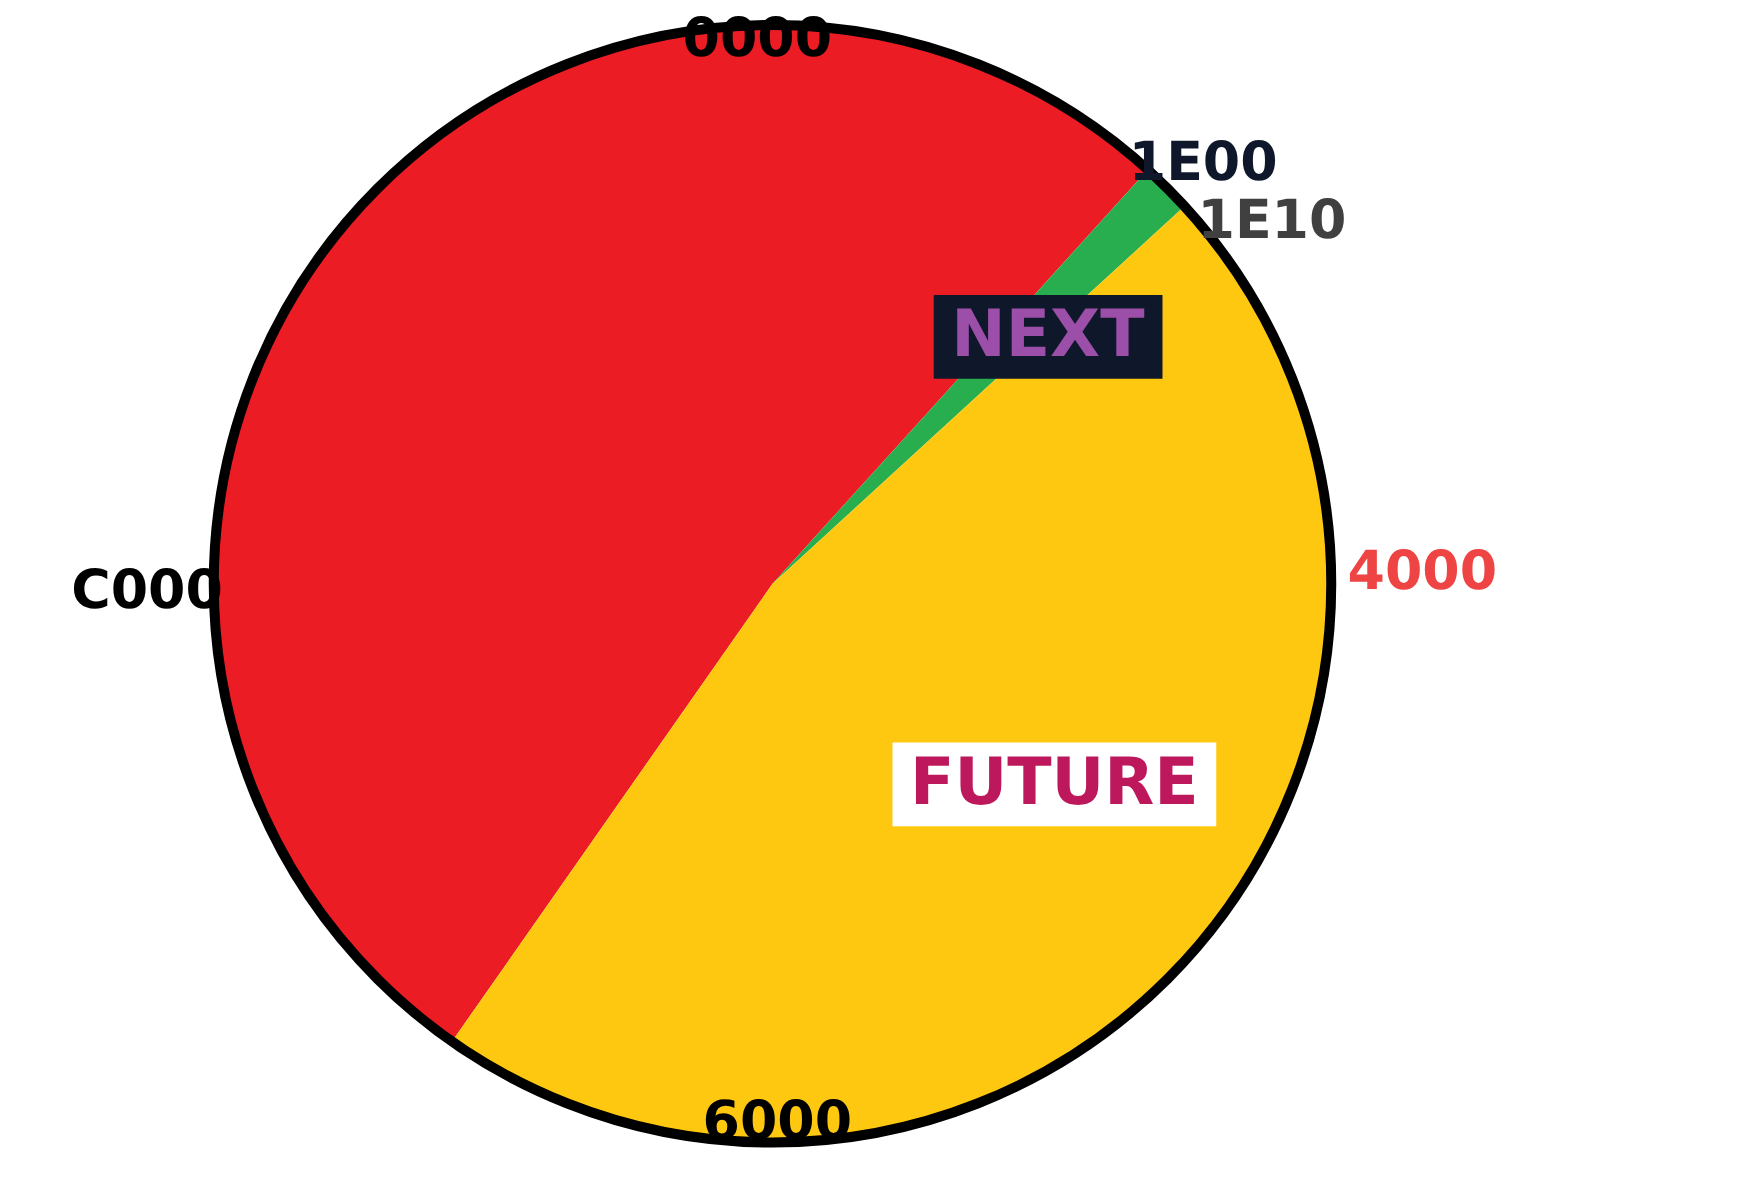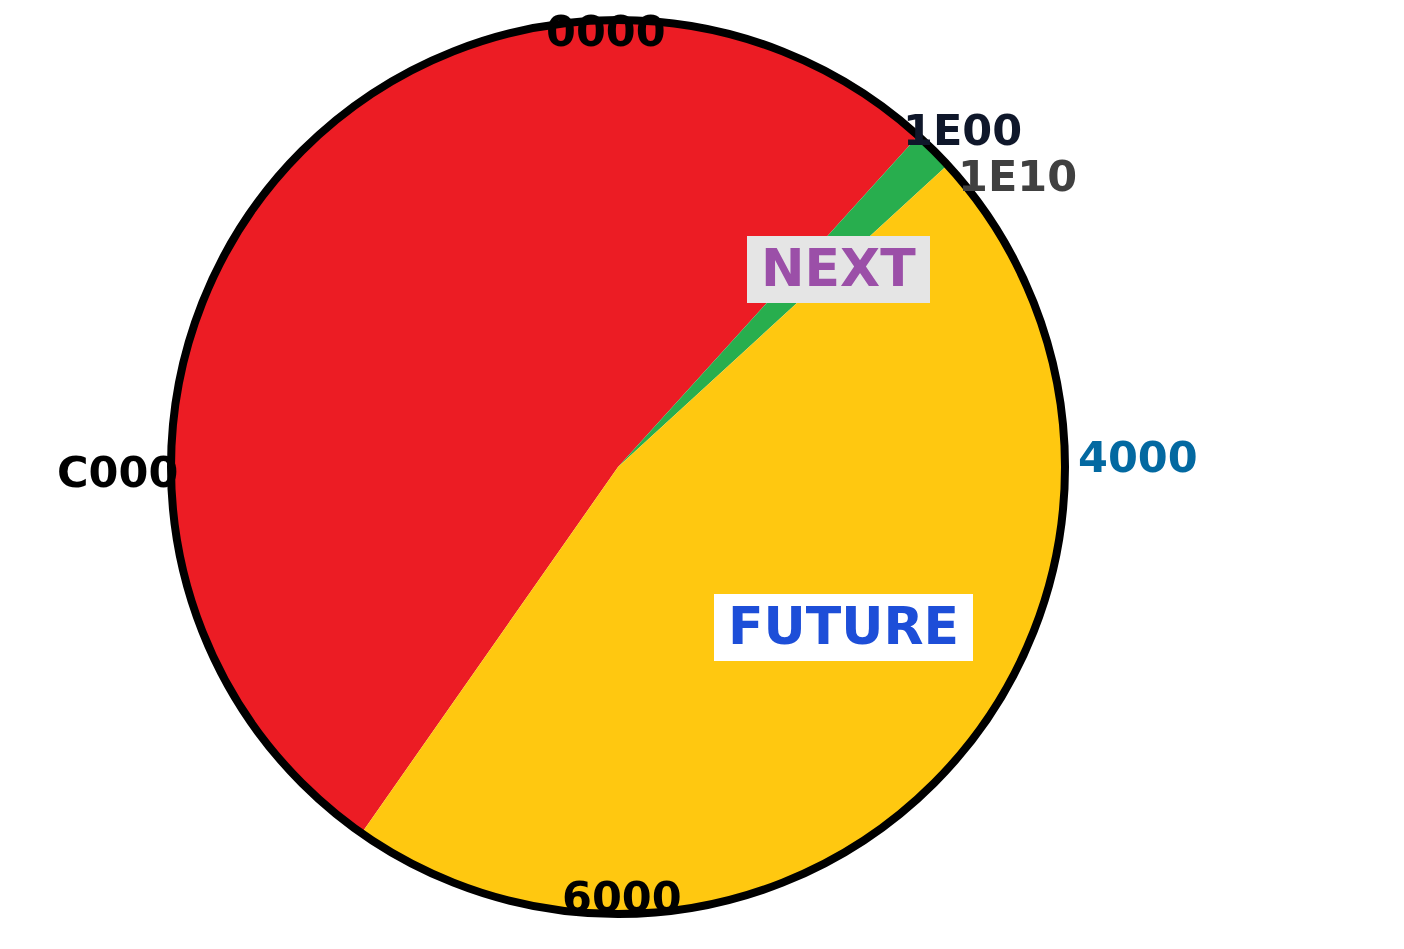--- a/index.html
+++ b/index.html
@@ -73,24 +73,24 @@
 
     <circle id="wheel-outline" cx="618" cy="467" r="447" fill="none" stroke="#000000" stroke-width="8"></circle>
   </svg>
 
   <div class="tick-label" id="tick-0000" style="color: rgb(0, 0, 0);">0000</div>
 
   <div class="tick-label" id="tick-1e00" style="color: #0f172a;">1E00</div>
 
   <div class="tick-label" id="tick-1e10" style="color: #404040;">1E10</div>
 
-  <div class="tick-label" id="tick-4000" style="color: #0369a1;">4000</div>
+  <div class="tick-label" id="tick-4000" style="color: #ef4444;">4000</div>
 
   <div class="tick-label" id="tick-8000" style="color: rgb(0, 0, 0);">6000</div>
 
   <div class="tick-label" id="tick-c000" style="color: rgb(0, 0, 0);">C000</div>
 
 
-  <div class="region-label" id="label-next" style="color: rgb(155, 79, 168); background: #e5e5e5;">NEXT</div>
+  <div class="region-label" id="label-next" style="color: rgb(155, 79, 168); background: #0f172a;">NEXT</div>
 
-  <div class="region-label" id="label-future" style="color: #1d4ed8; background: rgb(255, 255, 255);">FUTURE</div>
+  <div class="region-label" id="label-future" style="color: #be185d; background: rgb(255, 255, 255);">FUTURE</div>
 
 </div>
 
 </body></html>

